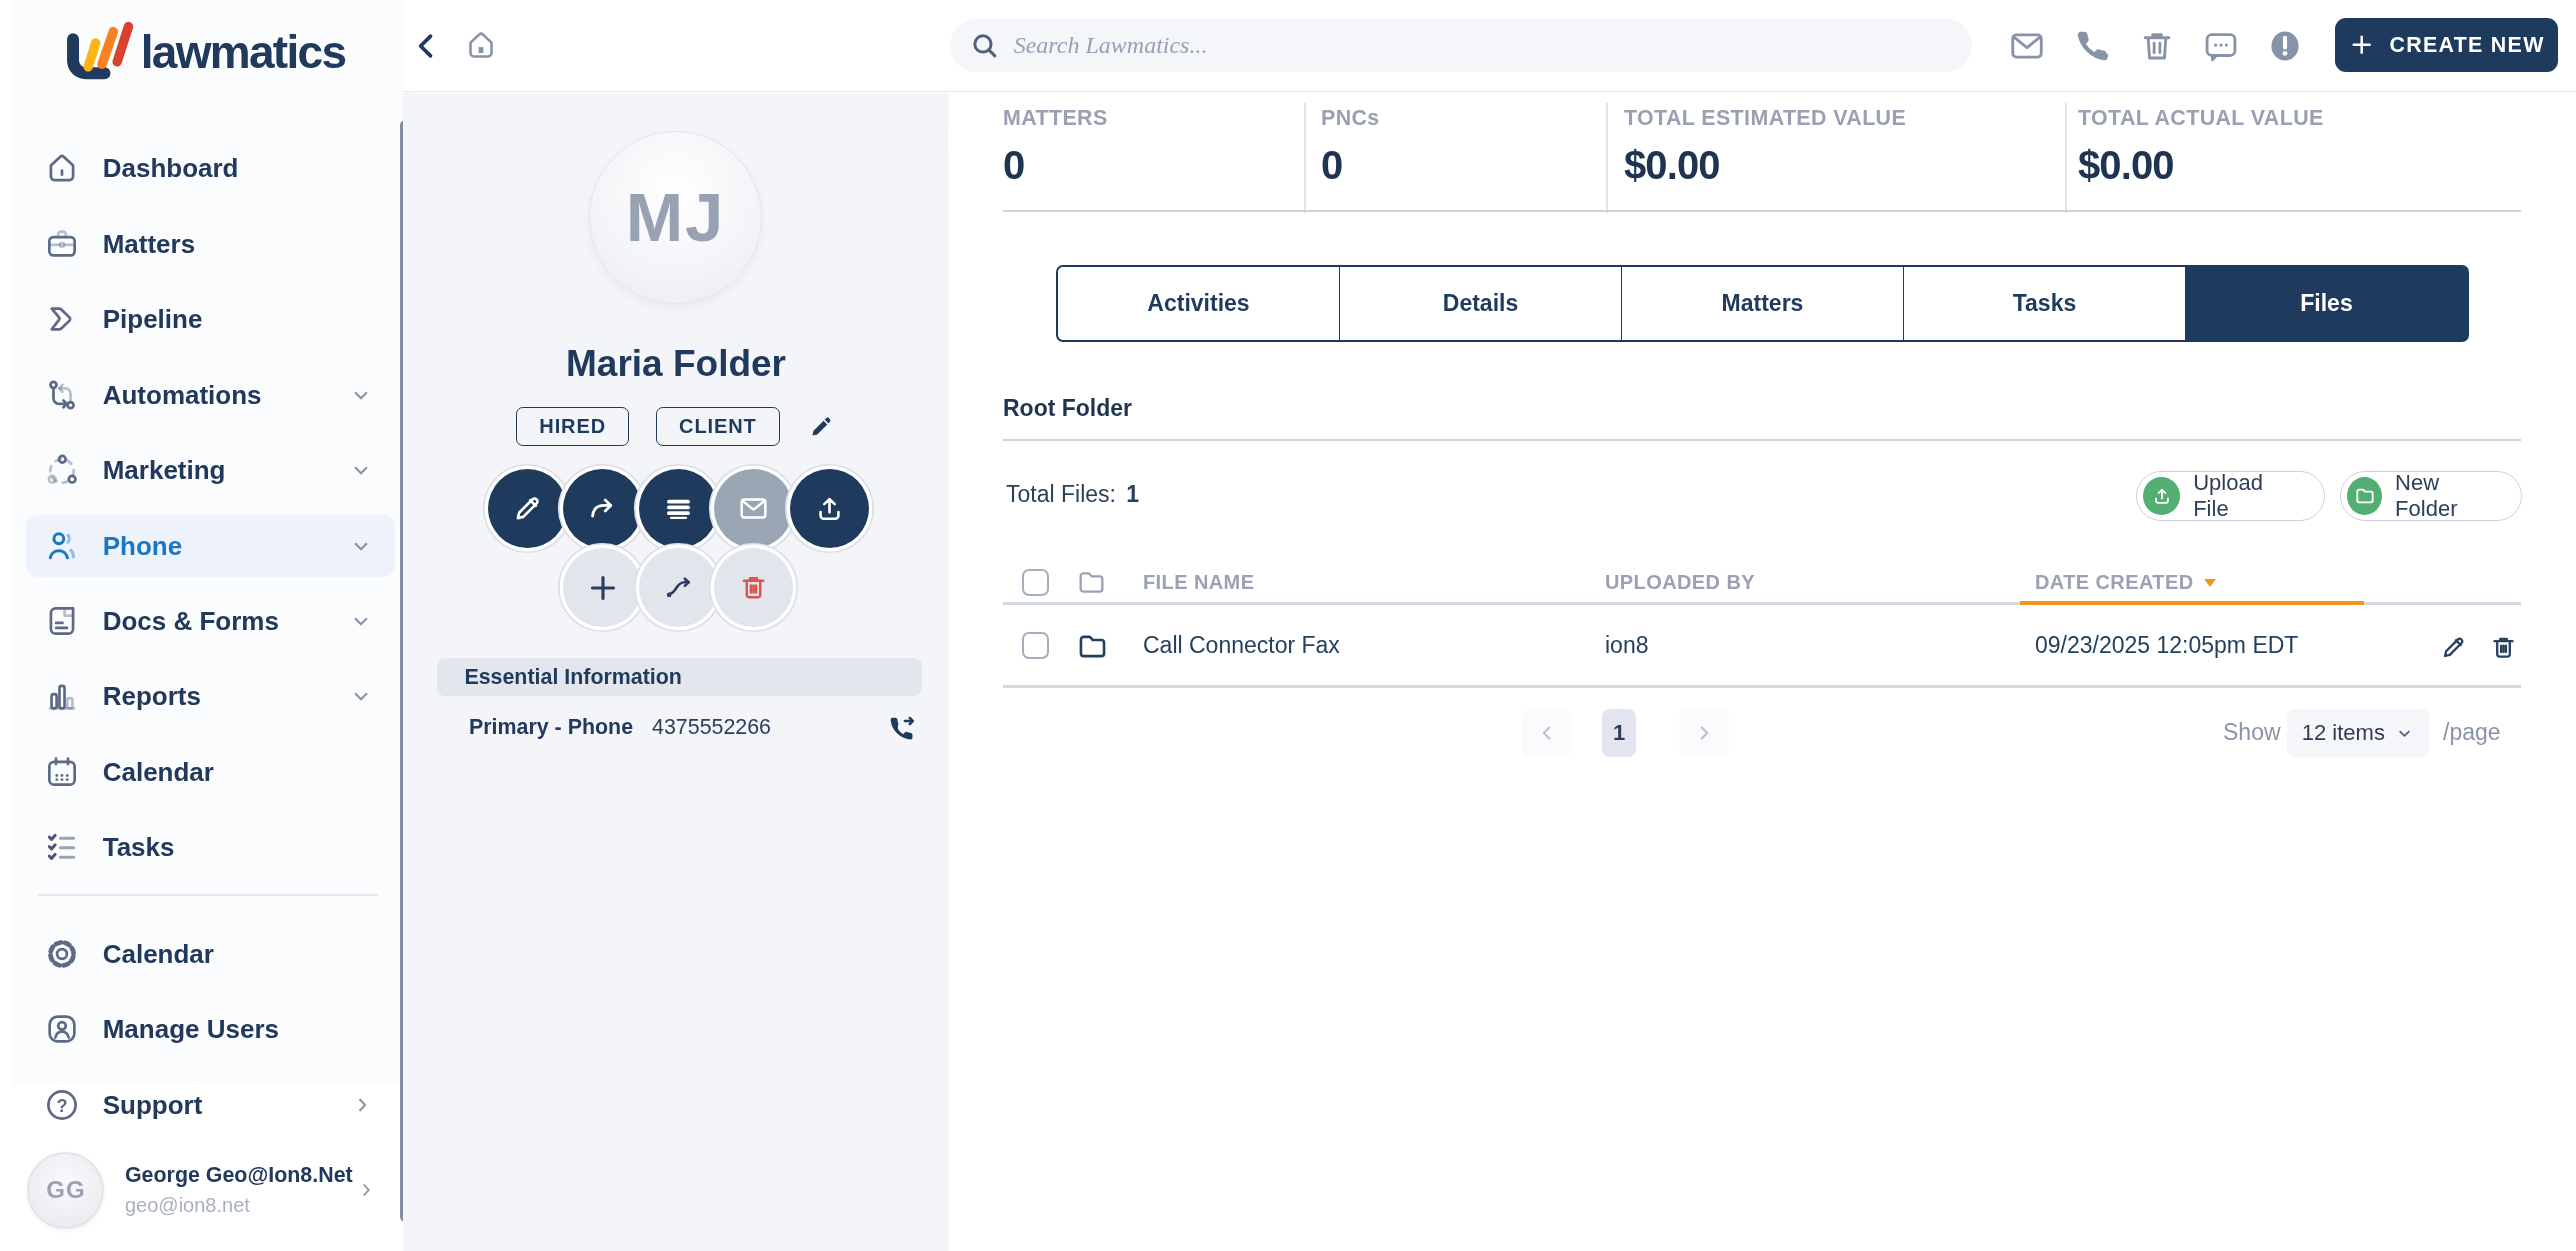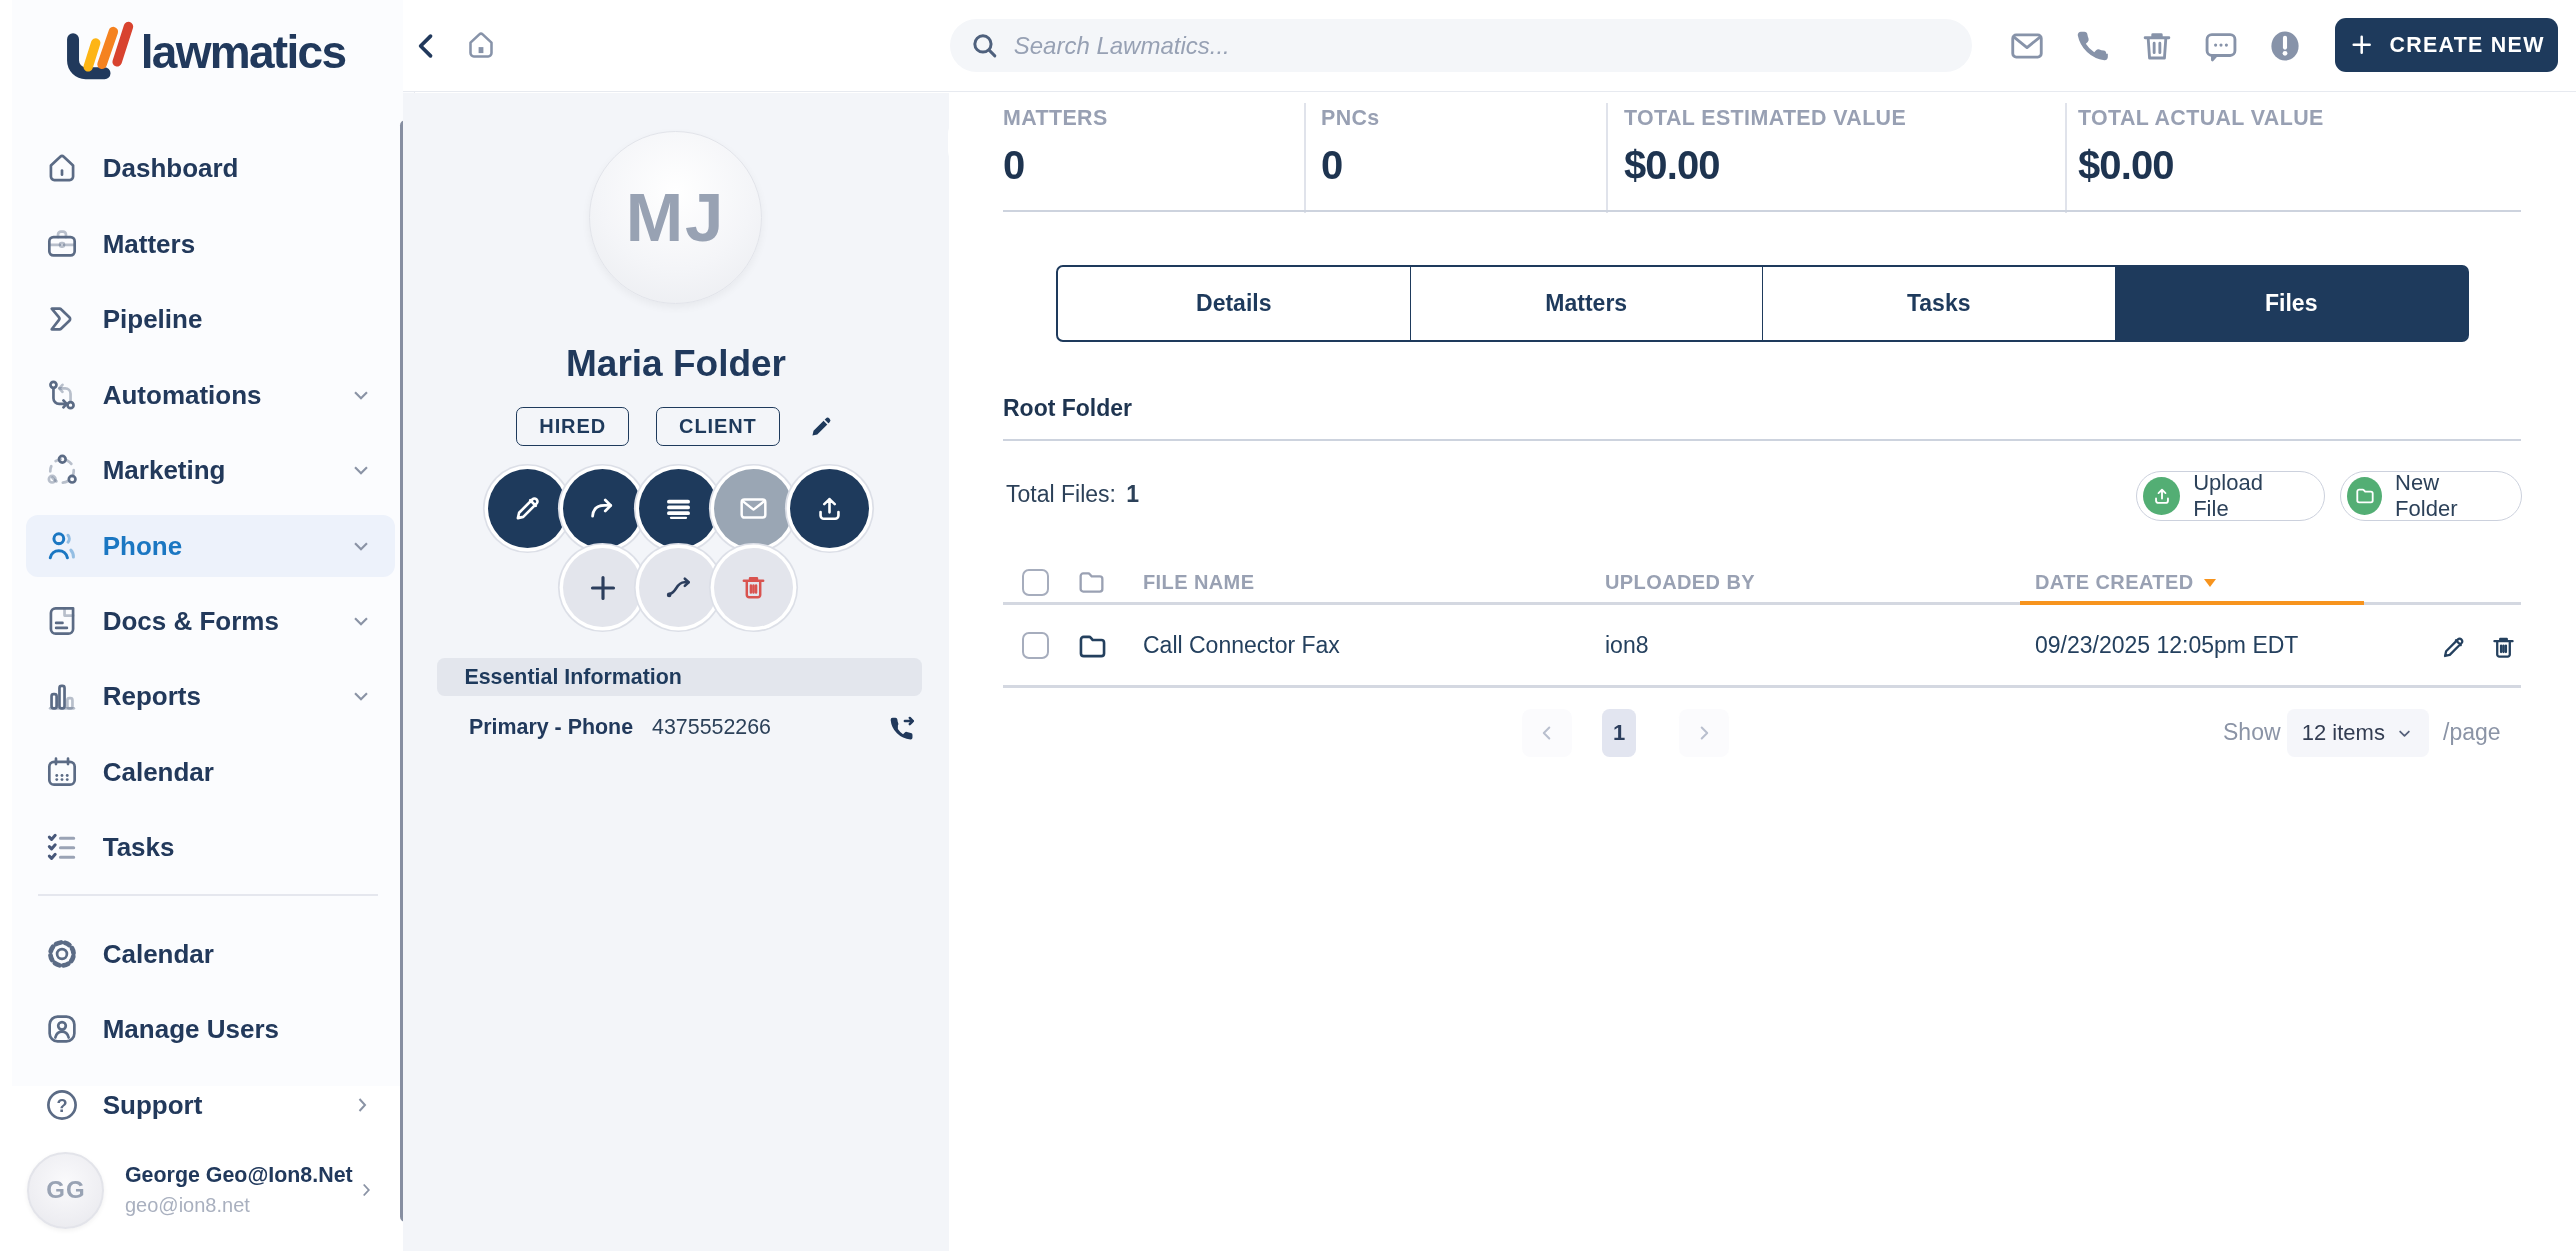--- a/index.html
+++ b/index.html
@@ -21,21 +21,21 @@
   .side-divider { position:absolute; left:26px; width:340px; height:1.7px; background:#e5e7ee; }
   .scroll-thumb { position:absolute; left:388px; top:120px; width:11px; height:1102px; background:#868ea1; border-radius:6px; }
   .side-user { position:absolute; left:15.4px; top:1147px; width:372px; height:86px; display:flex; align-items:center; cursor:pointer; }
   .gg-avatar { width:77px; height:77px; border-radius:50%; background:radial-gradient(circle at 50% 40%, #fafafc 0%, #efeff3 60%, #e6e7ec 100%); border:2.6px solid #e3e4ea; display:flex; align-items:center; justify-content:center; font-size:24px; font-weight:700; color:#99a3b4; letter-spacing:0.9px; box-shadow:0 1.7px 5.1px rgba(0,0,0,.06); }
   .gg-name { font-size:21.4px; font-weight:700; color:#21395c; }
   .gg-mail { font-size:20px; color:#a9b0bf; margin-top:5.1px; }
 
   
   #topbar { position:absolute; left:403px; top:0; width:2173px; height:92px; background:#fff; border-bottom:1.7px solid #e7eaf0; }
   .search-pill { position:absolute; left:547px; top:19px; width:1022px; height:53px; background:#f4f6f9; border-radius:26.6px; display:flex; align-items:center; padding-left:19px; }
-  .search-pill input { border:none; outline:none; background:transparent; font-style:italic; font-size:24px; color:#45506a; margin-left:13.7px; width:900px; font-family:Liberation Sans, sans-serif; }
+  .search-pill input { border:none; outline:none; background:transparent; font-style:italic; font-size:24px; color:#45506a; margin-left:13.7px; width:900px; font-family:Liberation Serif, serif; }
   .search-pill input::placeholder { color:#97a1b4; opacity:1; }
   .tb-icon { position:absolute; top:27.4px; width:38px; height:38px; color:#8793a9; cursor:pointer; }
   .create-btn { position:absolute; left:1932px; top:18px; width:223px; height:54px; background:#1e3a5c; border-radius:11px; display:flex; align-items:center; justify-content:center; gap:13.7px; cursor:pointer; }
   .create-btn span { color:#fff; font-size:21.4px; font-weight:700; letter-spacing:1.3px; }
 
   
   #contact-panel { position:absolute; left:403px; top:93px; width:546px; height:1159px; background:#f3f5f9; }
   .mj-avatar { position:absolute; left:186px; top:38px; width:173px; height:173px; border-radius:50%; background:radial-gradient(circle at 50% 35%, #ffffff 0%, #f4f5f8 55%, #e9ebef 100%); border:1.7px solid #e2e4ea; box-shadow:0 3.4px 8.6px rgba(0,0,0,.05); display:flex; align-items:center; justify-content:center; font-size:69px; font-weight:700; color:#98a2b3; letter-spacing:1.7px; }
   .mj-name { position:absolute; left:0; top:250px; width:546px; text-align:center; font-size:37px; font-weight:700; color:#20395c; }
   .badge-row { position:absolute; left:0; top:314px; width:546px; display:flex; justify-content:center; align-items:center; gap:27px; }
@@ -378,20 +378,21 @@
   <div class="stat-value" style="left:372px">0</div>
   <div class="stat-div" style="left:657px"></div>
   <div class="stat-label" style="left:675px">TOTAL ESTIMATED VALUE</div>
   <div class="stat-value" style="left:675px">$0.00</div>
   <div class="stat-div" style="left:1116px"></div>
   <div class="stat-label" style="left:1129px">TOTAL ACTUAL VALUE</div>
   <div class="stat-value" style="left:1129px">$0.00</div>
   <div class="hrule" style="top:117px"></div>
 
   <div class="tabs">
+    <div class="tab">Activities</div>
     <div class="tab">Details</div>
     <div class="tab">Matters</div>
     <div class="tab">Tasks</div>
     <div class="tab active">Files</div>
   </div>
 
   <div class="root-folder">Root Folder</div>
   <div class="hrule" style="top:346px"></div>
 
   <div class="total-files">

